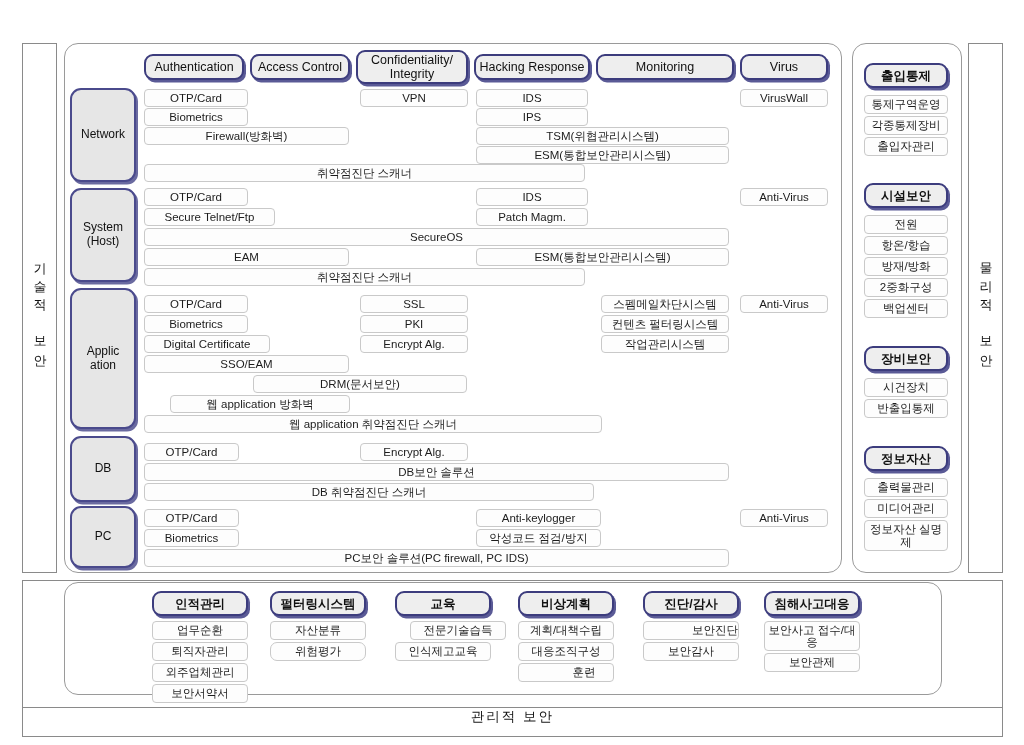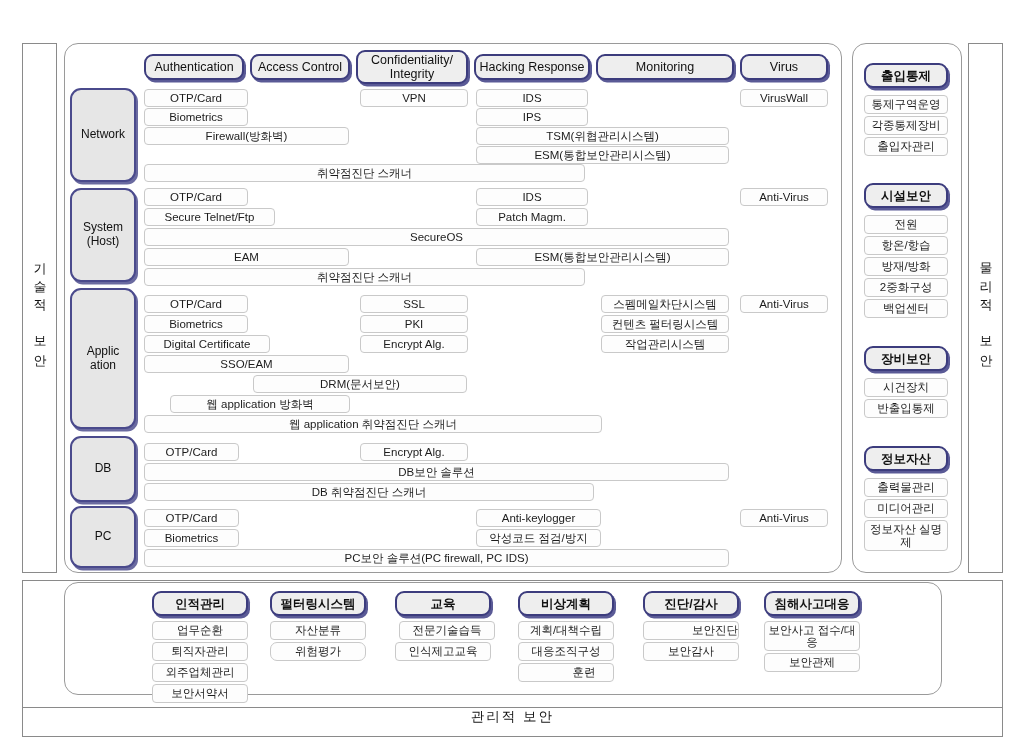--- a/index.html
+++ b/index.html
@@ -324,21 +324,21 @@
 <div class="abs item kr" style="left:270px;top:621px;width:96px;height:19px;">
   <span>자산분류</span>
   </div>
 <div class="abs item kr" style="left:270px;top:642px;width:96px;height:19px;border-radius:7px;">
   <span>위험평가</span>
   </div>
 
 <div class="abs pill" style="left:395px;top:591px;width:96px;height:25px;">
   <span>교육</span>
   </div>
-<div class="abs item kr" style="left:399px;top:621px;width:96px;height:19px;">
+<div class="abs item kr" style="left:410px;top:621px;width:96px;height:19px;">
   <span>전문기술습득</span>
   </div>
 <div class="abs item kr" style="left:395px;top:642px;width:96px;height:19px;">
   <span>인식제고교육</span>
   </div>
 
 <div class="abs pill" style="left:518px;top:591px;width:96px;height:25px;">
   <span>비상계획</span>
   </div>
 <div class="abs item kr" style="left:518px;top:621px;width:96px;height:19px;">

